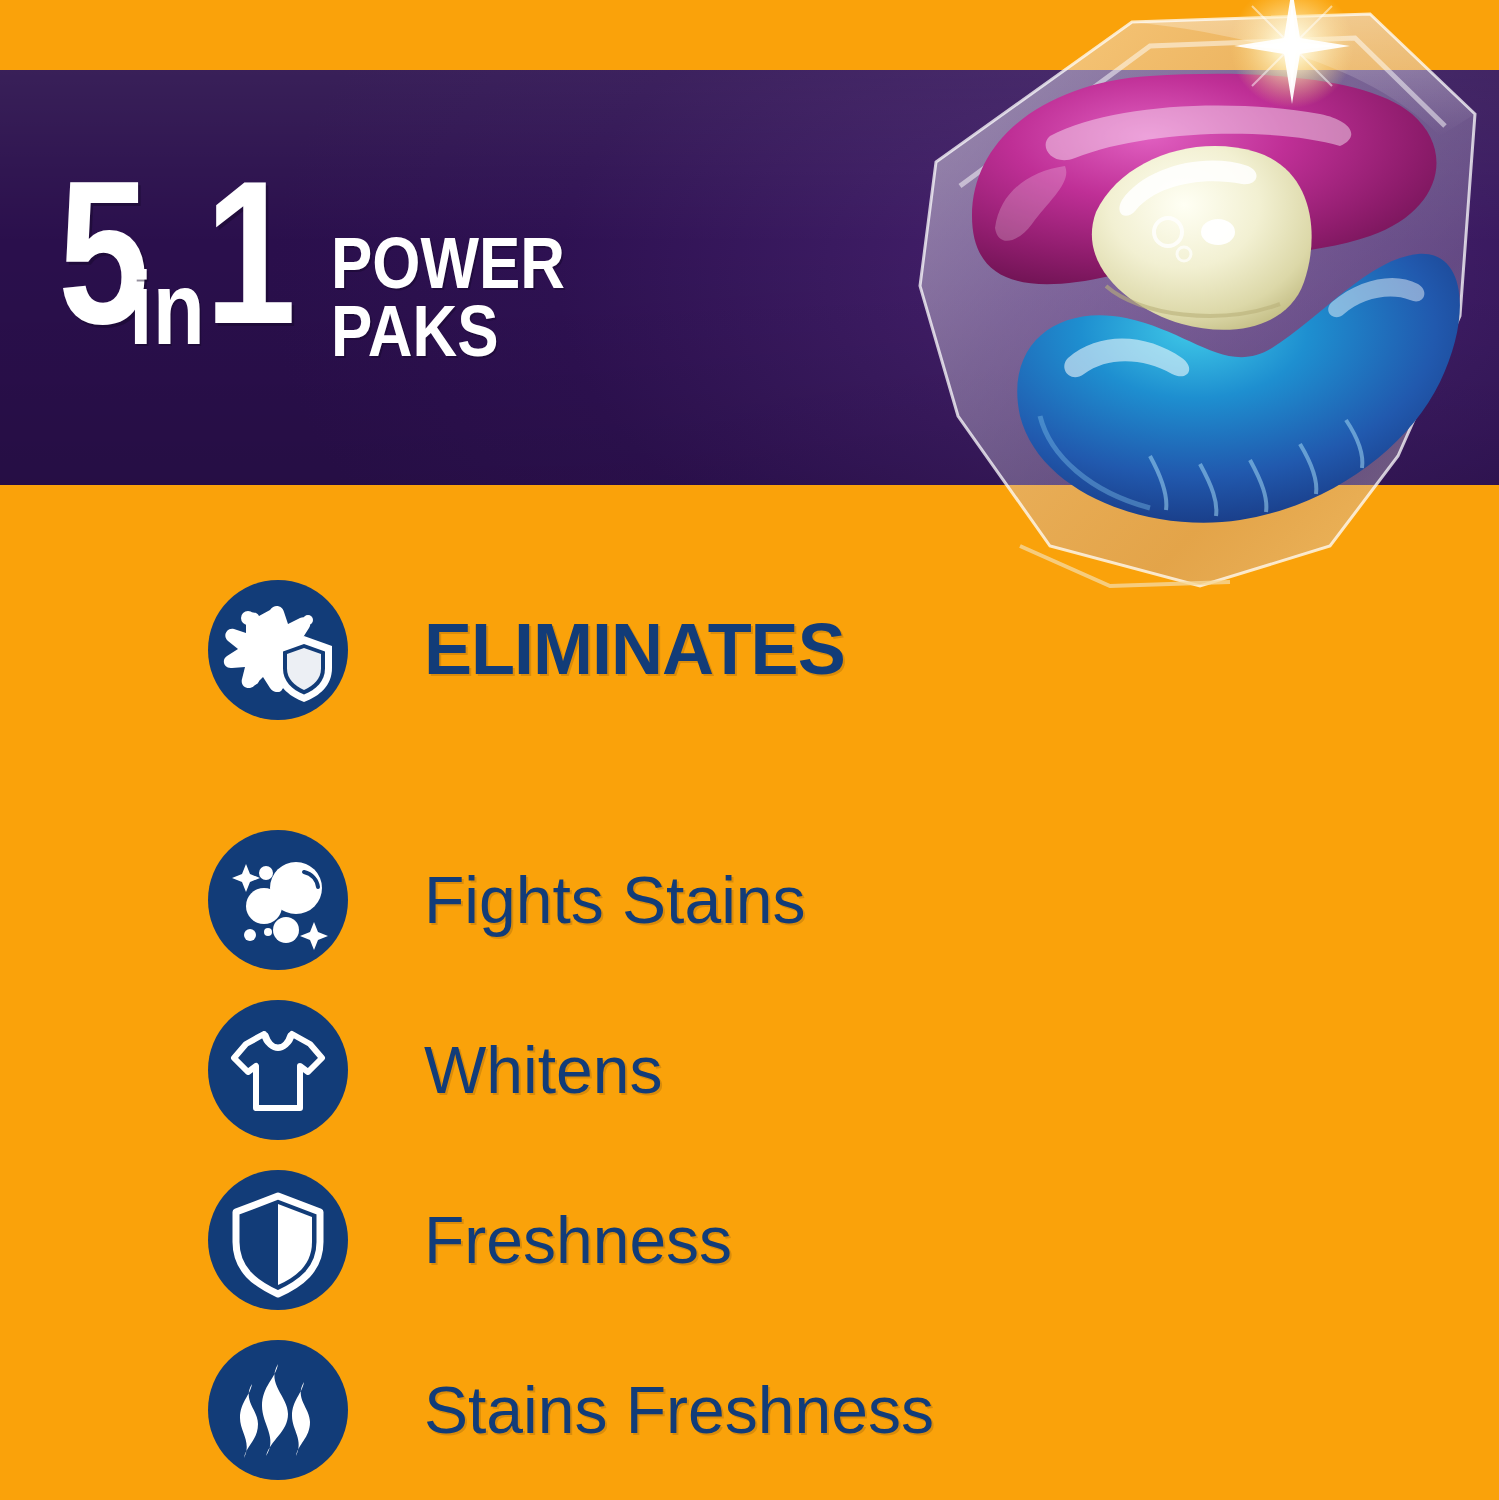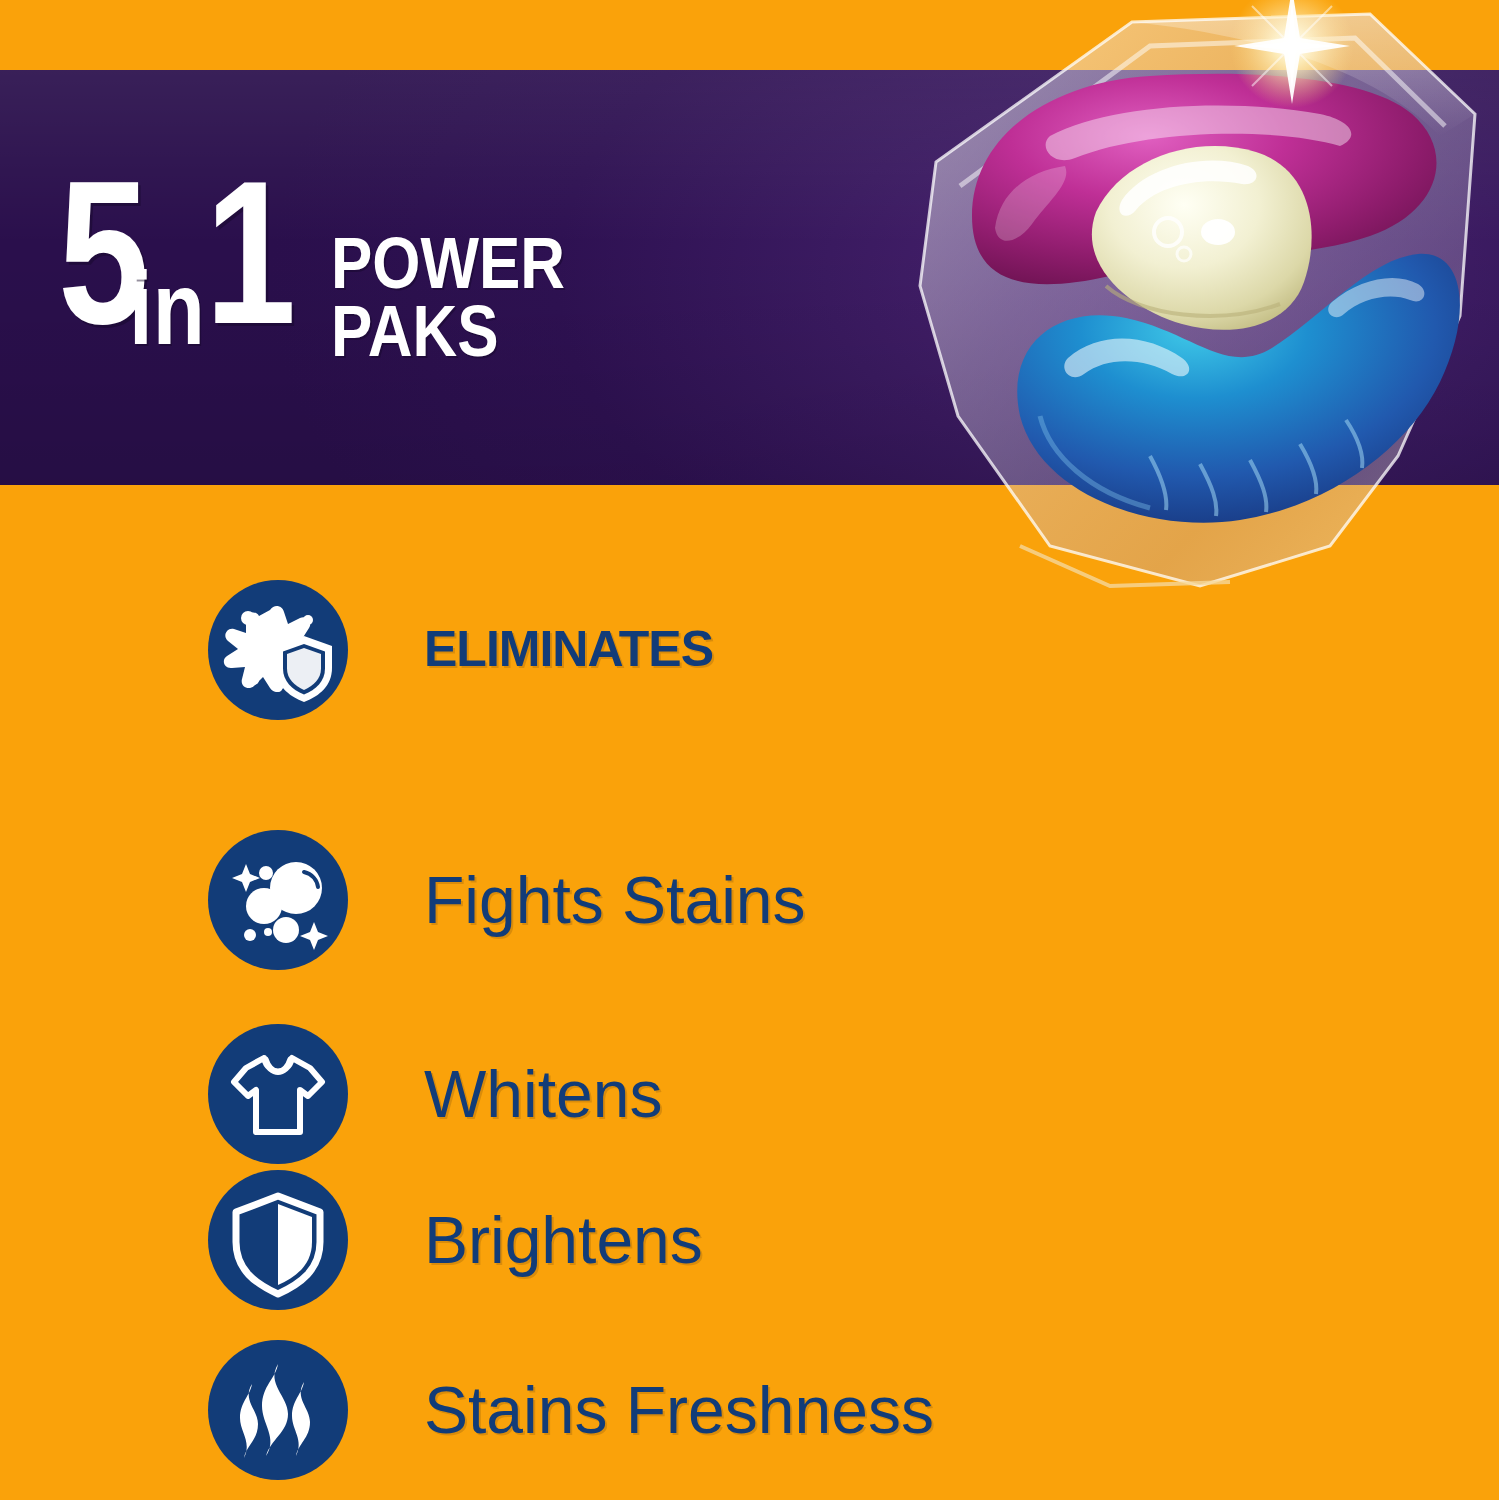--- a/index.html
+++ b/index.html
@@ -117,21 +117,21 @@
     margin-left: 76px;
     color: #123C78;
     font-size: 66px;
     font-weight: 400;
     line-height: 1.04;
     white-space: nowrap;
     text-shadow: 2px 2px 0 rgba(90,55,10,0.20);
   }
   .f-label.strong {
     font-weight: 700;
-    font-size: 50px;
+    font-size: 72px;
     line-height: 1.07;
     letter-spacing: -1px;
   }
   .f-label.two-line { white-space: normal; }
 </style>
 </head>
 <body>
 
 <div id="canvas">
 
@@ -281,39 +281,39 @@
             <circle cx="60" cy="102" r="4"></circle>
             <path d="M38 34 l4 10 10 4 -10 4 -4 10 -4-10 -10-4 10-4 Z"></path>
             <path d="M106 92 l4 10 10 4 -10 4 -4 10 -4-10 -10-4 10-4 Z"></path>
           </g>
           <path d="M96 42 c8 2 13 8 14 15" fill="none" stroke="#123C78" stroke-width="4" stroke-linecap="round"></path>
         </svg>
       </div>
       <div class="f-label">Fights Stains</div>
     </div>
 
-    <div class="feature" style="top:464px;">
+    <div class="feature" style="top:440px;">
       <div class="f-icon">
         <svg viewBox="0 0 140 140">
           <path d="M56 34 L38 44 L26 58 L40 72 L48 66 L48 108 L92 108 L92 66 L100 72 L114 58 L102 44 L84 34
                    C82 44 74 48 70 48 C66 48 58 44 56 34 Z" fill="none" stroke="#ffffff" stroke-width="6" stroke-linejoin="round" stroke-linecap="round"></path>
           <path d="M58 35 C61 44 65 47 70 47 C75 47 79 44 82 35" fill="none" stroke="#ffffff" stroke-width="5" stroke-linecap="round"></path>
         </svg>
       </div>
       <div class="f-label">Whitens</div>
     </div>
 
     <div class="feature" style="top:610px;">
       <div class="f-icon">
         <svg viewBox="0 0 140 140">
           <path d="M70 26 L112 42 v30 c0 28-20 42-42 52 c-22-10-42-24-42-52 V42 Z" fill="none" stroke="#ffffff" stroke-width="7" stroke-linejoin="round"></path>
           <path d="M70 34 L104 47 v25 c0 23-16 35-34 43 Z" fill="#ffffff"></path>
         </svg>
       </div>
-      <div class="f-label">Brightens</div>
+      <div class="f-label">Freshness</div>
     </div>
 
     <div class="feature" style="top:780px;">
       <div class="f-icon">
         <svg viewBox="0 0 140 140">
           <g fill="#ffffff">
             <path d="M70 24 C58 44 80 56 80 74 C80 92 62 100 58 116
                      C70 98 54 84 54 66 C54 46 68 38 70 24 Z"></path>
             <path d="M44 44 C34 60 50 70 50 84 C50 100 38 106 36 118
                      C44 102 32 92 32 78 C32 62 42 56 44 44 Z"></path>

